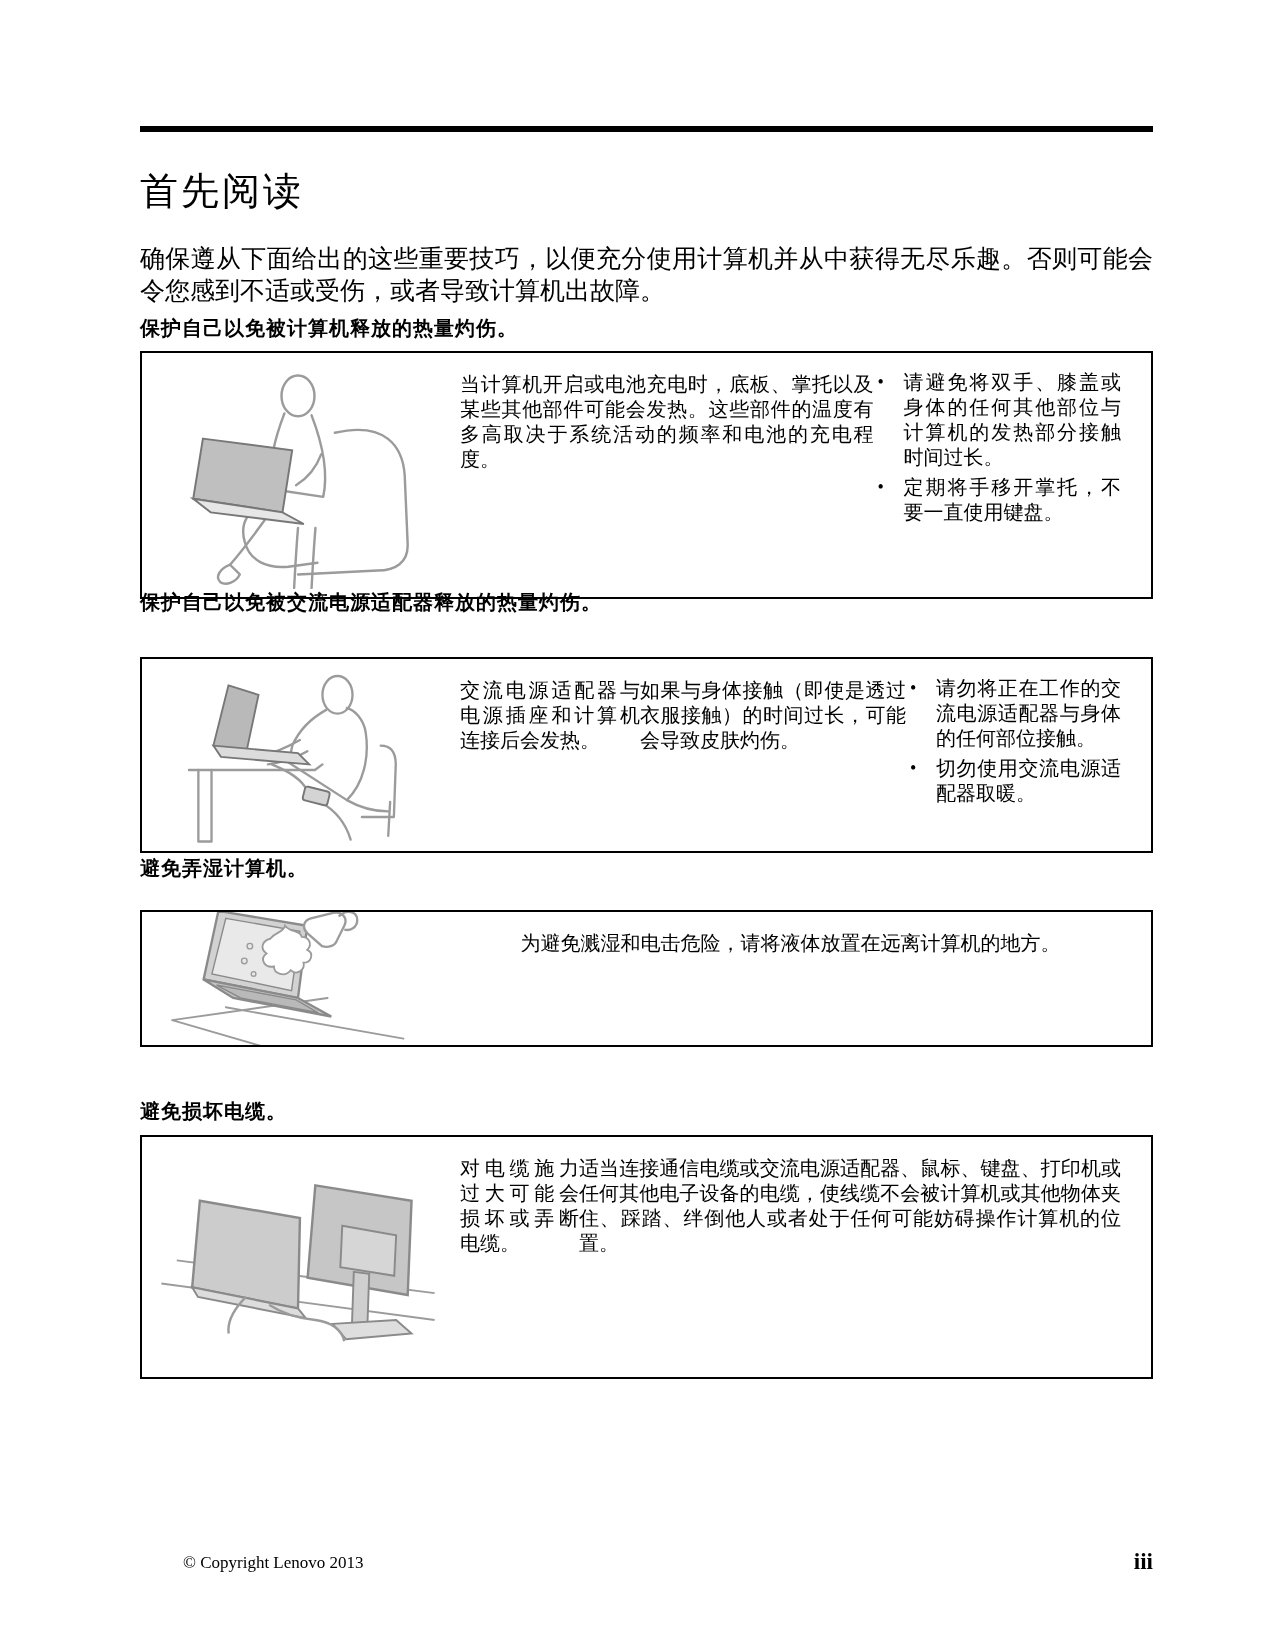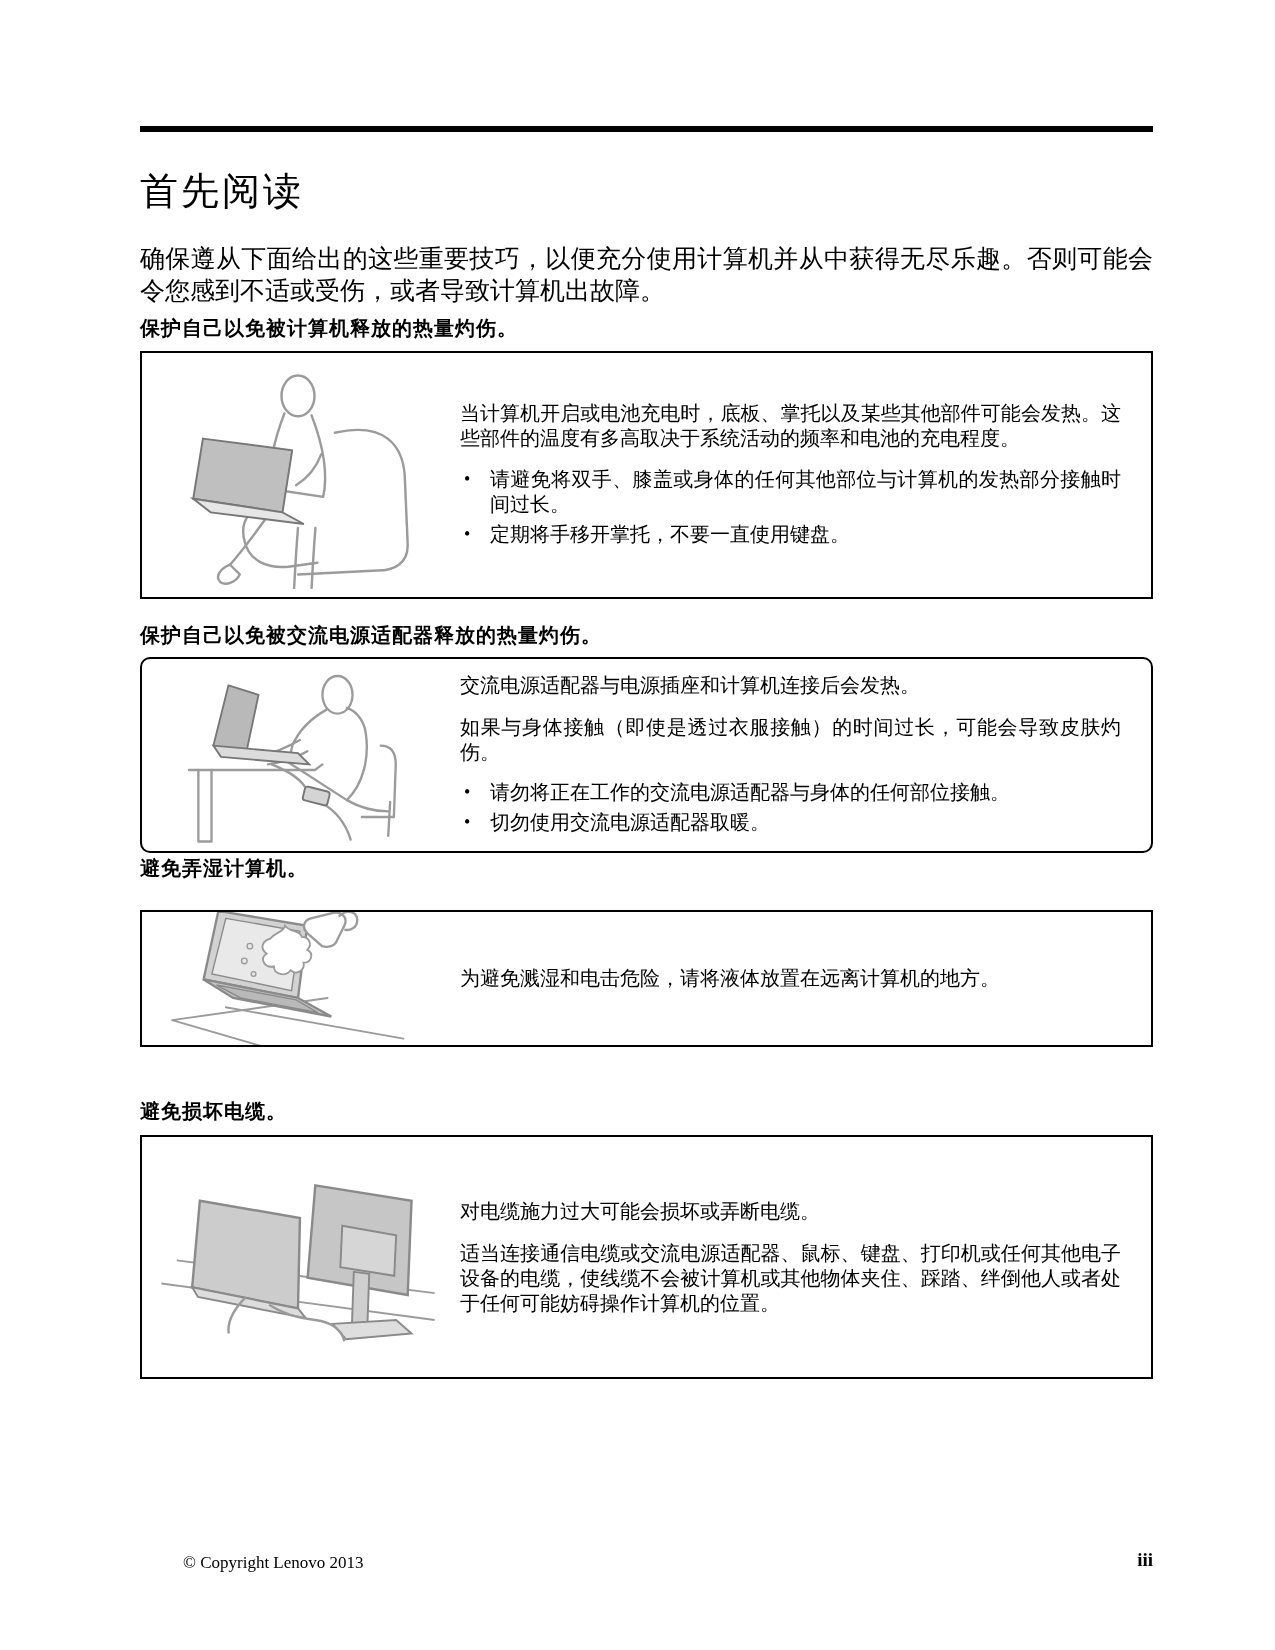--- a/index.html
+++ b/index.html
@@ -29,47 +29,47 @@
     text-align: justify;
   }
 
   .section-heading {
     font-family: "Liberation Sans", sans-serif;
     font-weight: bold;
     font-size: 20px;
     letter-spacing: 1px;
   }
   #heading-1 { top: 315px; }
-  #heading-2 { top: 622px; font-family: Liberation Mono, monospace; }
+  #heading-2 { top: 589px; font-family: Liberation Mono, monospace; }
   #heading-3 { top: 855px; font-family: Liberation Serif, serif; }
   #heading-4 { top: 1098px; }
 
   .warning-box {
     border: 2px solid #000;
     display: flex;
     align-items: stretch;
     background: #fff;
   }
   #box-1 { top: 351px; height: 248px; }
-  #box-2 { top: 657px; height: 196px; border-radius: 10px; }
+  #box-2 { top: 657px; height: 196px; }
   #box-3 { top: 910px; height: 137px; }
   #box-4 { top: 1135px; height: 244px; }
 
   .illus {
     width: 312px;
     flex: 0 0 312px;
     display: flex;
     align-items: center;
     justify-content: center;
     overflow: hidden;
   }
   .box-text {
     flex: 1 1 auto;
     display: flex;
-    flex-direction: column;
+    flex-direction: row;
     justify-content: center;
     padding: 10px 30px 10px 6px;
     font-size: 20px;
     line-height: 25px;
   }
   .box-text p { margin: 8.5px 0; text-align: justify; }
   .bullets { margin: 2px 0 6px 0; }
   .bullet-row { display: flex; margin: 5px 0; }
   .bullet-marker {
     flex: 0 0 30px;
@@ -77,21 +77,21 @@
     padding-left: 4px;
     font-size: 18px;
     line-height: 25px;
   }
   .bullet-text { flex: 1 1 auto; text-align: justify; line-height: 25px; }
 
   #footer-copyright { top: 1553px; font-size: 17px; margin-left: 43px; }
   #footer-page-number {
     top: 1549px;
     text-align: right;
-    font-size: 19px;
+    font-size: 23px;
     font-weight: bold;
   }
 
   svg { display: block; }
 </style>
 </head>
 <body>
 
 <div id="top-rule" class="abs"></div>
 

